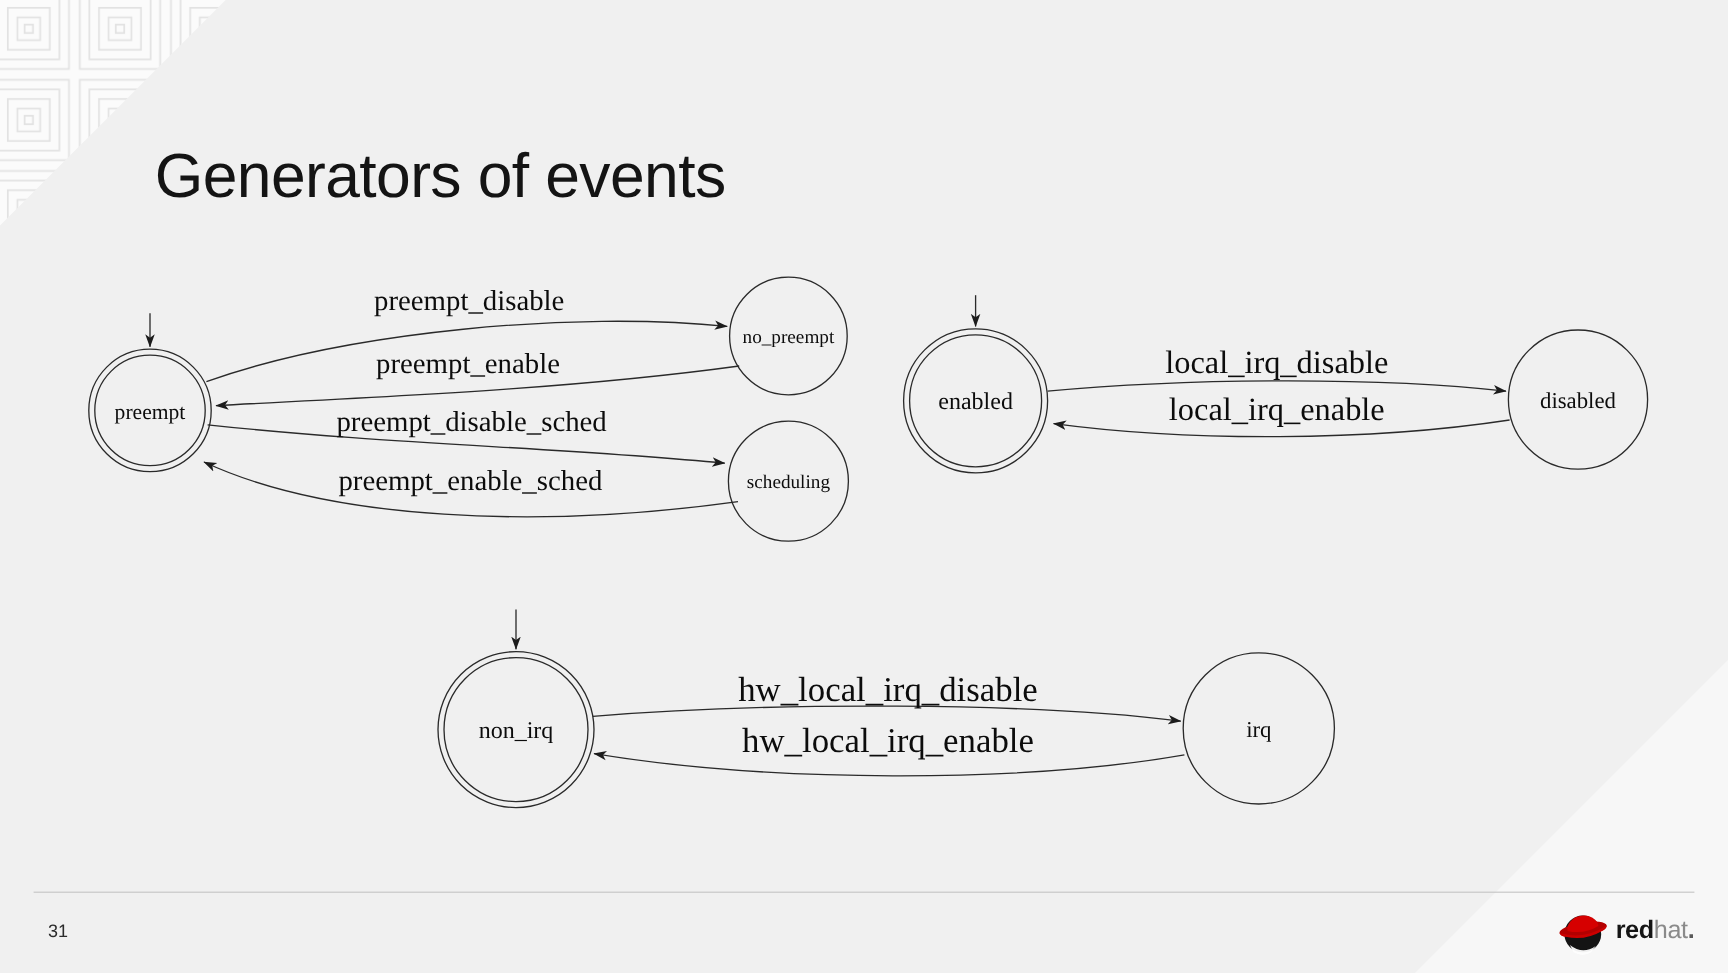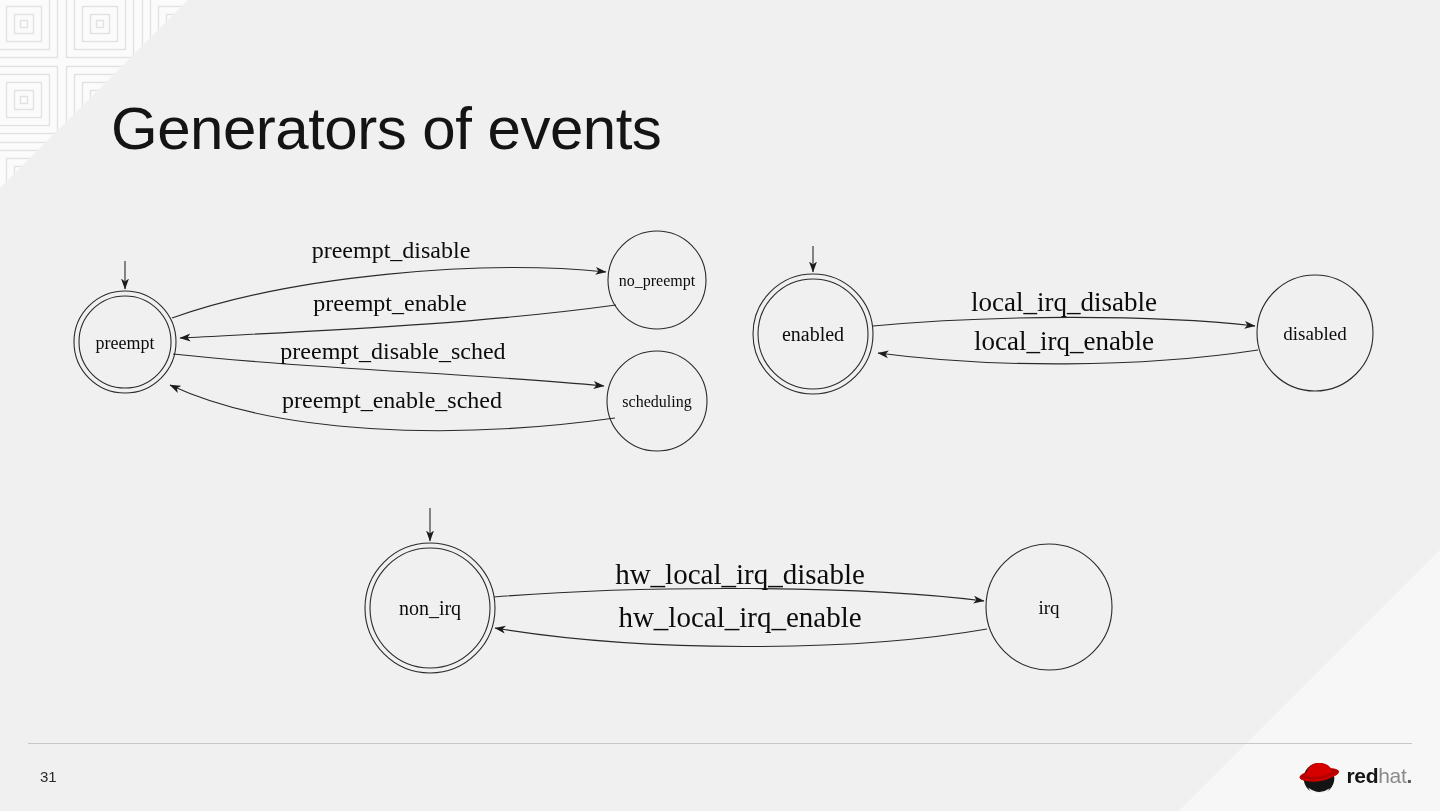--- a/index.html
+++ b/index.html
@@ -34,24 +34,24 @@
     top: 550px;
     width: 261px;
     height: 261px;
     background: #f7f7f7;
     clip-path: polygon(100% 0, 100% 100%, 0 100%);
   }
   .title {
     position: absolute;
     left: 111px;
     top: 100px;
-    margin: 0;
+    margin: 18px;
     font-family: "Liberation Sans", sans-serif;
     font-weight: 500;
-    font-size: 60px;
+    font-size: 52px;
     letter-spacing: -0.5px;
     color: #141414;
     line-height: 58px;
   }
   .diagram-layer {
     position: absolute;
     left: 0;
     top: 0;
     width: 1440px;
     height: 811px;

